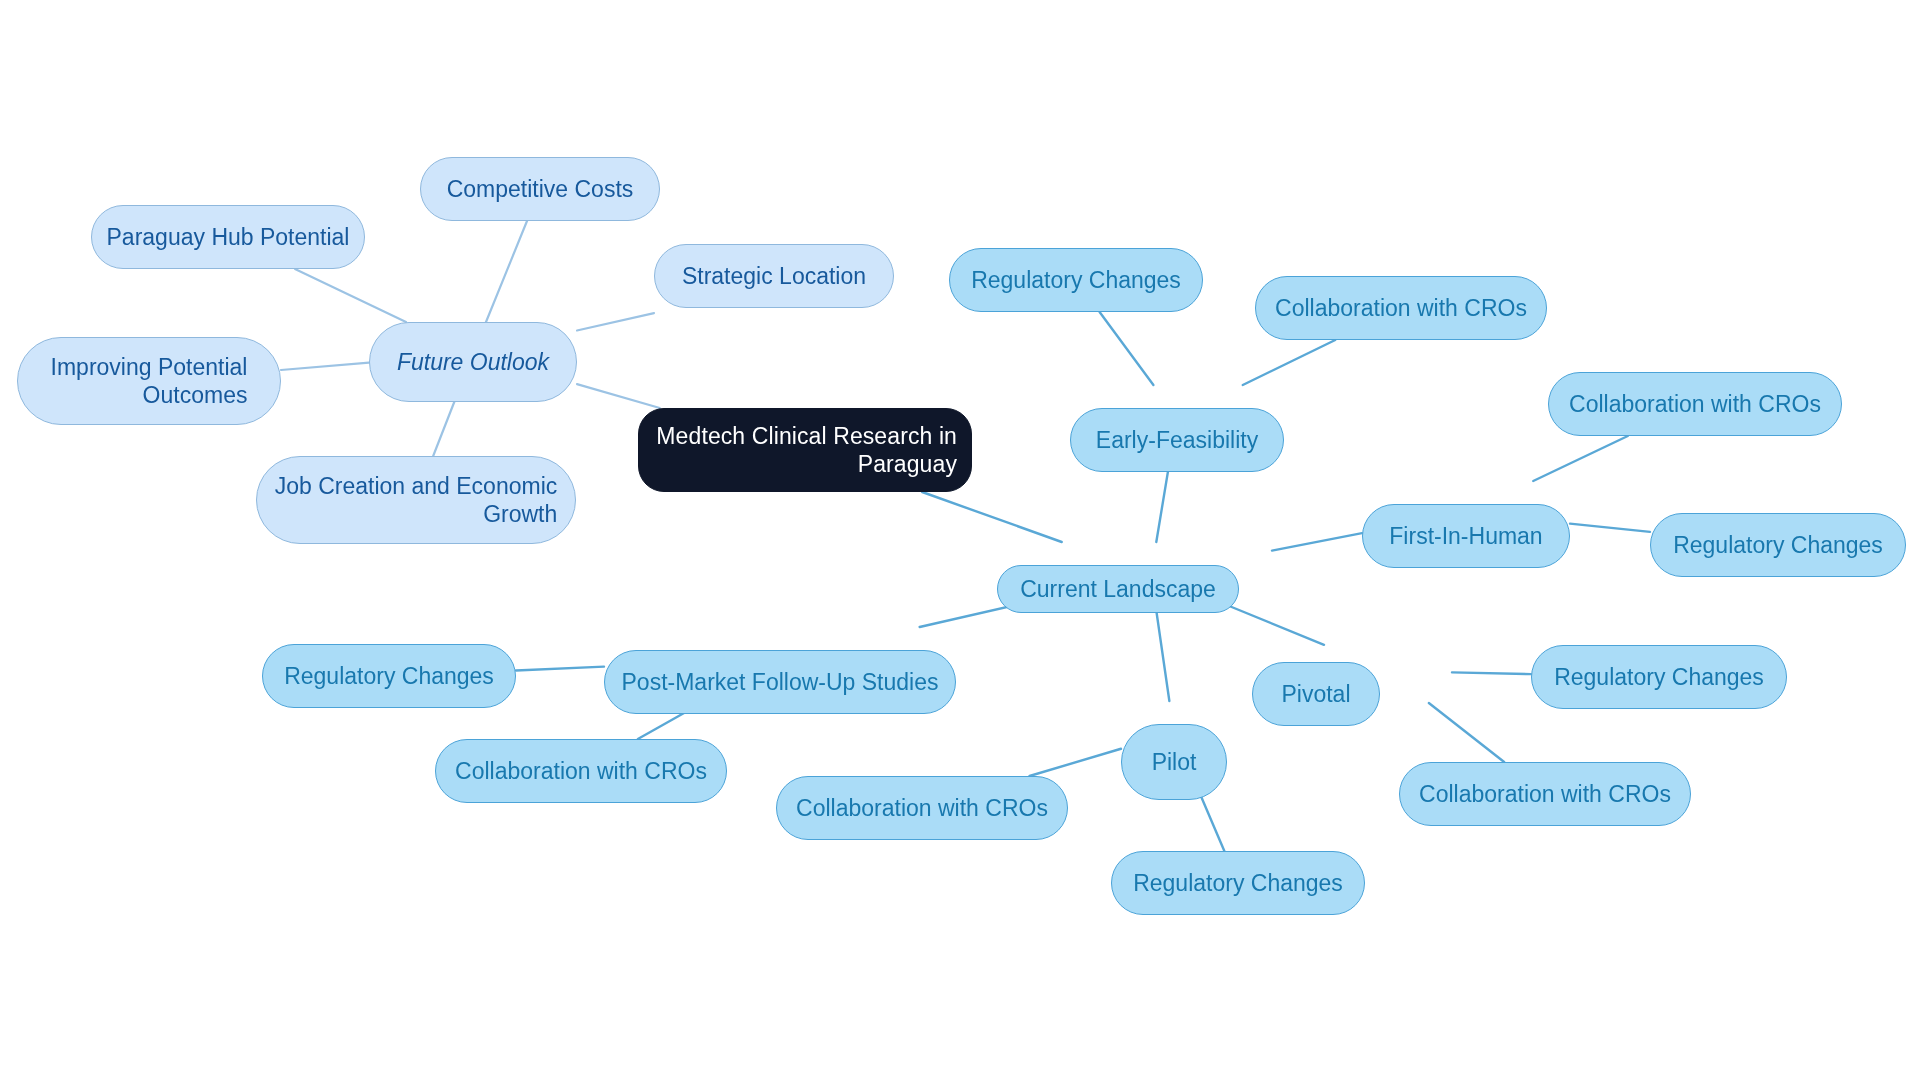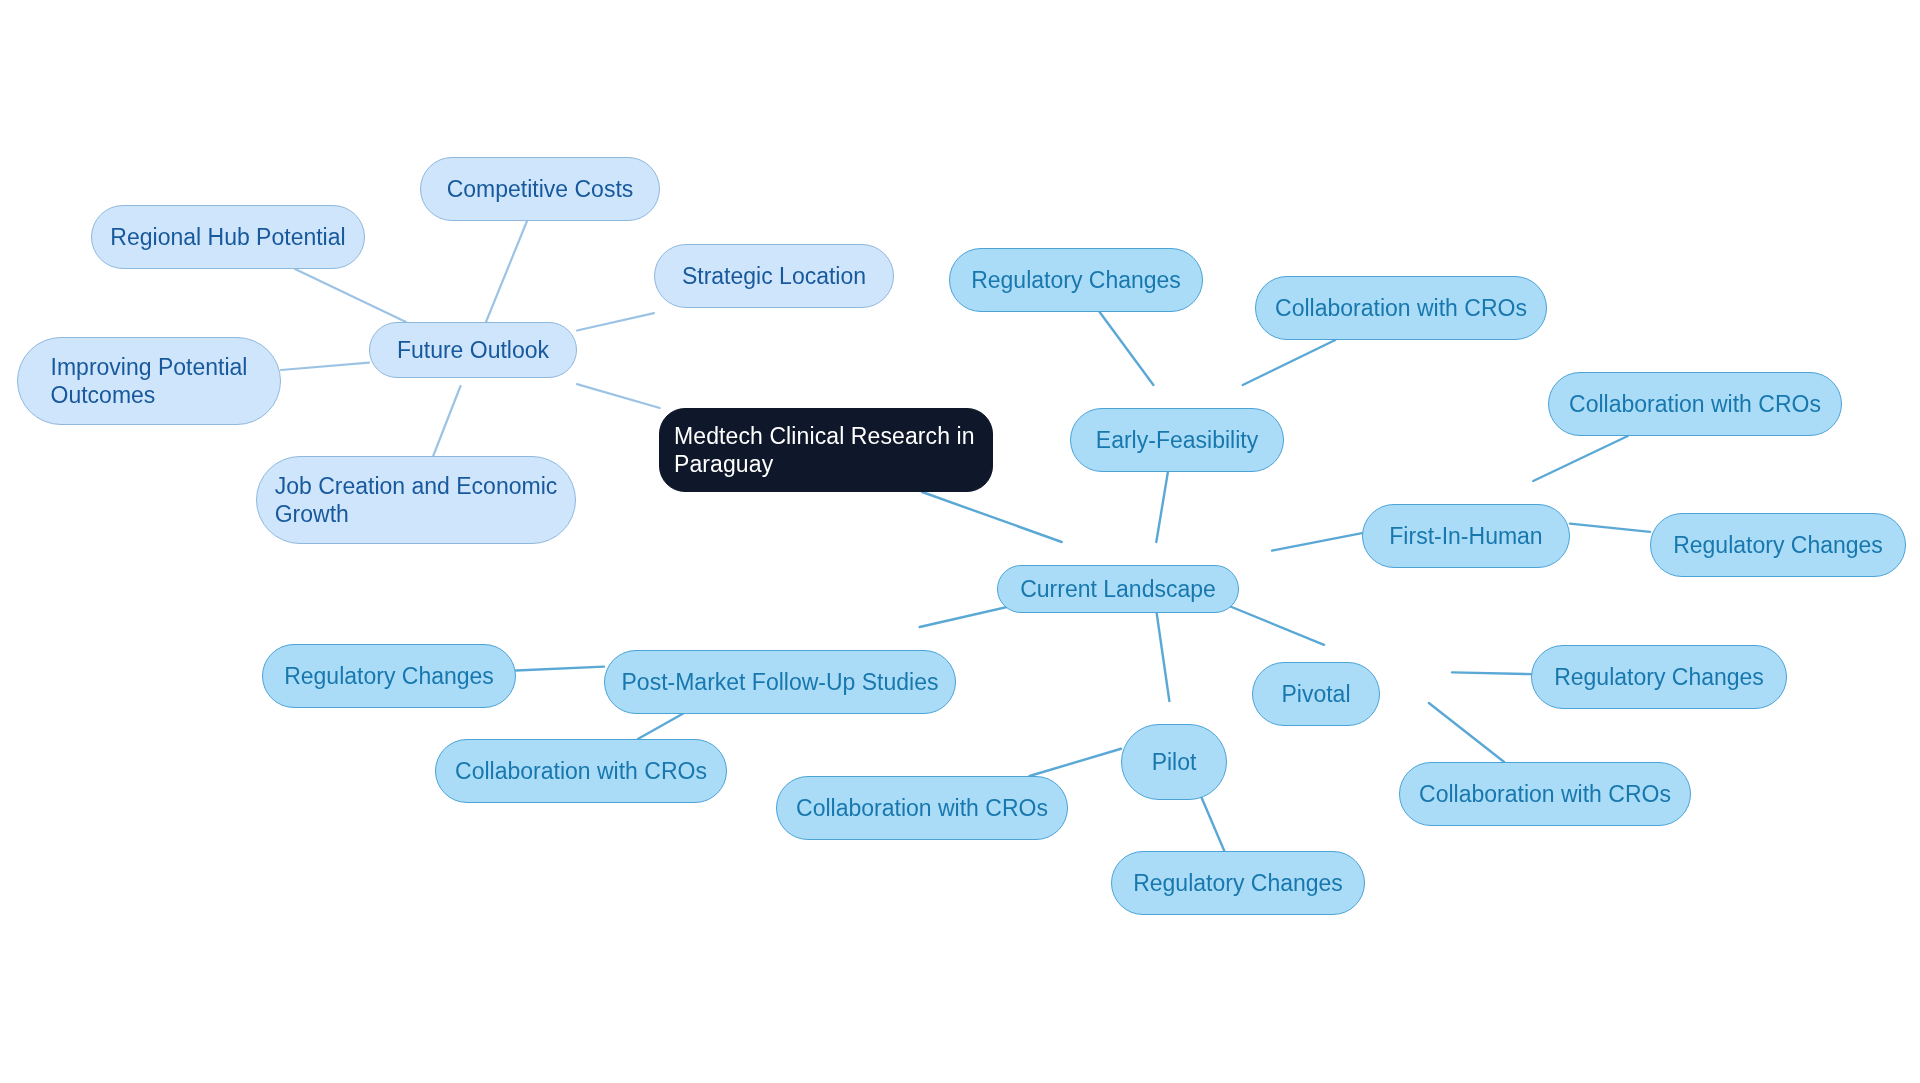--- a/index.html
+++ b/index.html
@@ -21,36 +21,35 @@
     width: 1920px;
     height: 1083px;
     pointer-events: none;
   }
   .node {
     position: absolute;
     box-sizing: border-box;
     display: flex;
     align-items: center;
     justify-content: center;
-    text-align: left;
+    text-align: right;
     border-radius: 999px;
     border-style: solid;
     border-width: 1.6px;
     line-height: 1.22;
     padding: 6px 14px;
     white-space: pre-line;
   }
   .node.root {
     background: #0f172a;
     border-color: #0f172a;
     color: #ffffff;
     border-radius: 26px;
     font-size: 23px;
     letter-spacing: .1px;
-    margin-left: 21px;
   }
   .node.branch-left {
     background: #cfe5fb;
     border-color: #8fb8dd;
     color: #17599c;
     font-size: 23px;
   }
   .node.leaf-left {
     background: #cfe5fb;
     border-color: #8fb8dd;
@@ -94,22 +93,22 @@
       <line x1="1428.8455284552845" y1="703" x2="1504.1544715447155" y2="762" stroke="#5aa8d6" stroke-width="2.4" stroke-linecap="round"></line>
       <line x1="1155.6289308176101" y1="606" x2="1169.3710691823899" y2="701" stroke="#5aa8d6" stroke-width="2.4" stroke-linecap="round"></line>
       <line x1="1121" y1="748.7738095238095" x2="1029.52" y2="776" stroke="#5aa8d6" stroke-width="2.4" stroke-linecap="round"></line>
       <line x1="1187.6533333333334" y1="765" x2="1224.3466666666666" y2="851" stroke="#5aa8d6" stroke-width="2.4" stroke-linecap="round"></line>
       <line x1="1030" y1="601.722371967655" x2="919.6705882352941" y2="627" stroke="#5aa8d6" stroke-width="2.4" stroke-linecap="round"></line>
       <line x1="604" y1="666.6521739130435" x2="516" y2="670.4782608695652" stroke="#5aa8d6" stroke-width="2.4" stroke-linecap="round"></line>
       <line x1="723.1428571428571" y1="691" x2="637.8571428571429" y2="739" stroke="#5aa8d6" stroke-width="2.4" stroke-linecap="round"></line>
     </svg>
   <div id="node-layer">
       <div class="node root" style="left: 638px; top: 408px; width: 334px; height: 84px;">Medtech Clinical Research in Paraguay</div>
-      <div class="node branch-left" style="left: 369px; top: 322px; width: 208px; height: 56px;">Future Outlook</div>
-      <div class="node leaf-left" style="left: 91px; top: 205px; width: 274px; height: 64px;">Regional Hub Potential</div>
+      <div class="node branch-left" style="left: 369px; top: 322px; width: 208px; height: 80px; font-style: italic;">Future Outlook</div>
+      <div class="node leaf-left" style="left: 91px; top: 205px; width: 274px; height: 64px;">Paraguay Hub Potential</div>
       <div class="node leaf-left" style="left: 420px; top: 157px; width: 240px; height: 64px;">Competitive Costs</div>
       <div class="node leaf-left" style="left: 654px; top: 244px; width: 240px; height: 64px;">Strategic Location</div>
       <div class="node leaf-left" style="left: 17px; top: 337px; width: 264px; height: 88px;">Improving Potential
 Outcomes</div>
       <div class="node leaf-left" style="left: 256px; top: 456px; width: 320px; height: 88px;">Job Creation and Economic
 Growth</div>
       <div class="node branch-right" style="left: 997px; top: 542px; width: 242px; height: 48px;">Current Landscape</div>
       <div class="node branch-right" style="left: 1070px; top: 385px; width: 214px; height: 64px;">Early-Feasibility</div>
       <div class="node leaf-right" style="left: 949px; top: 248px; width: 254px; height: 64px;">Regulatory Changes</div>
       <div class="node leaf-right" style="left: 1255px; top: 276px; width: 292px; height: 64px;">Collaboration with CROs</div>

